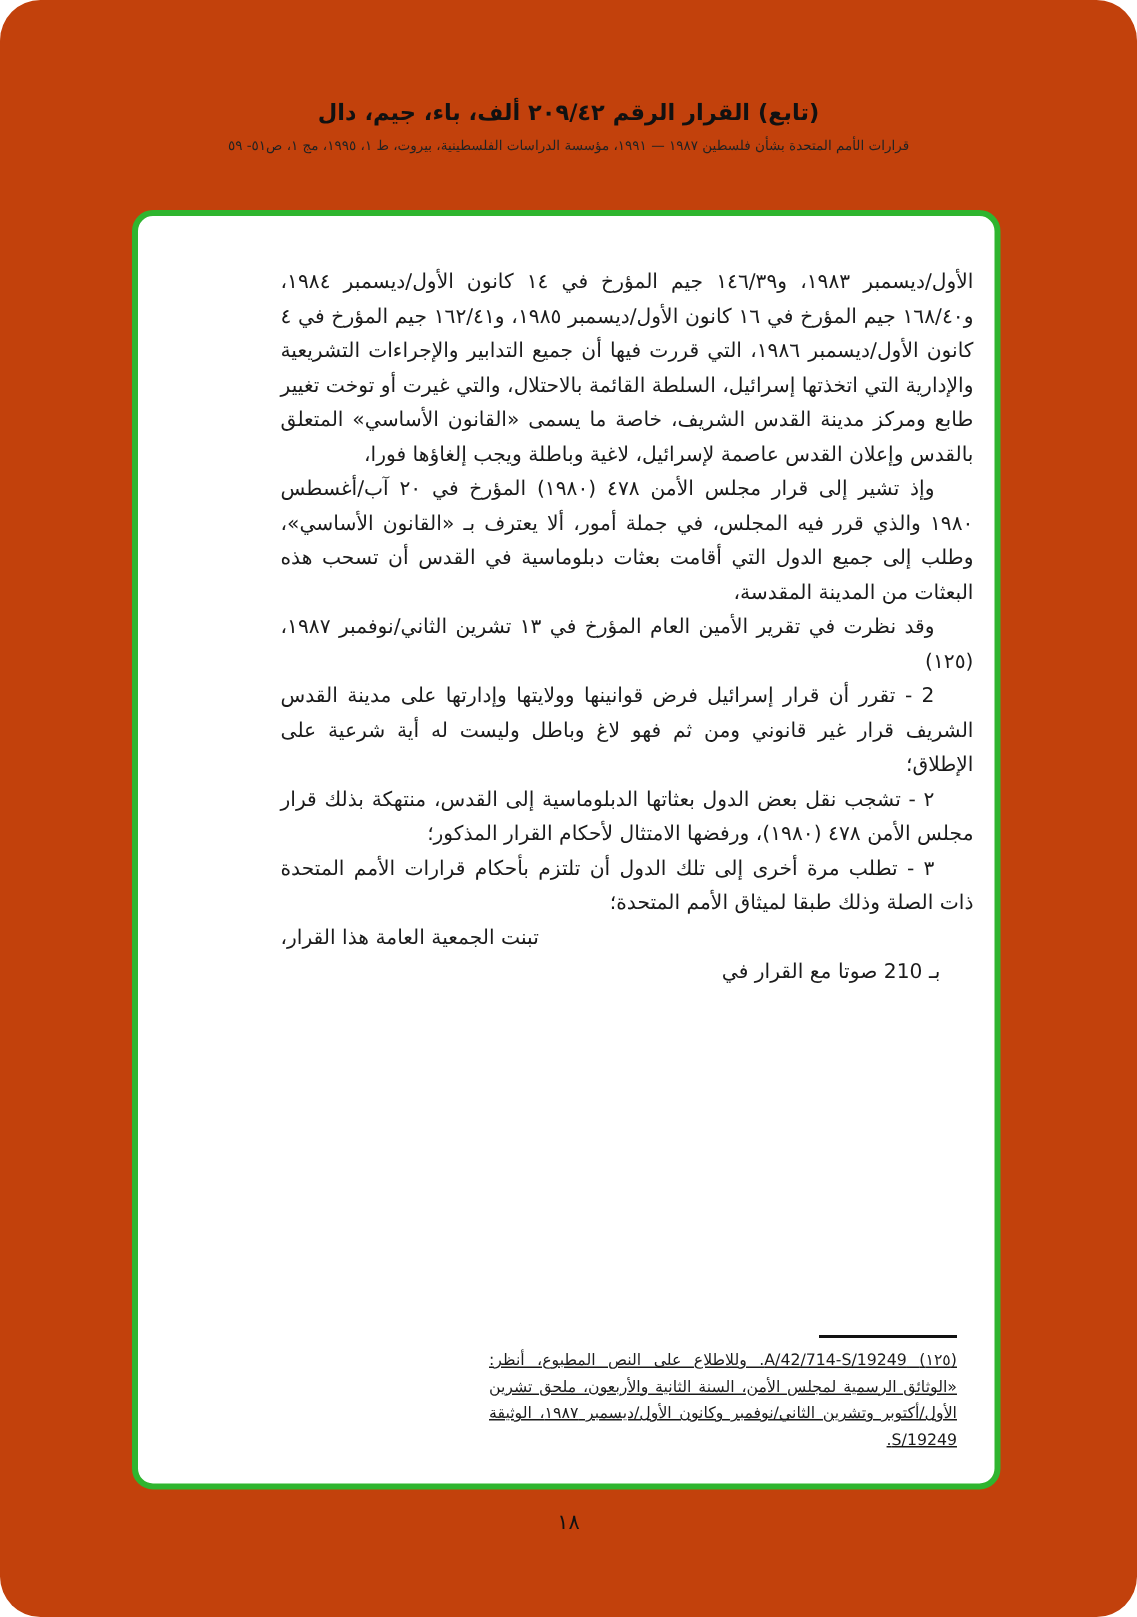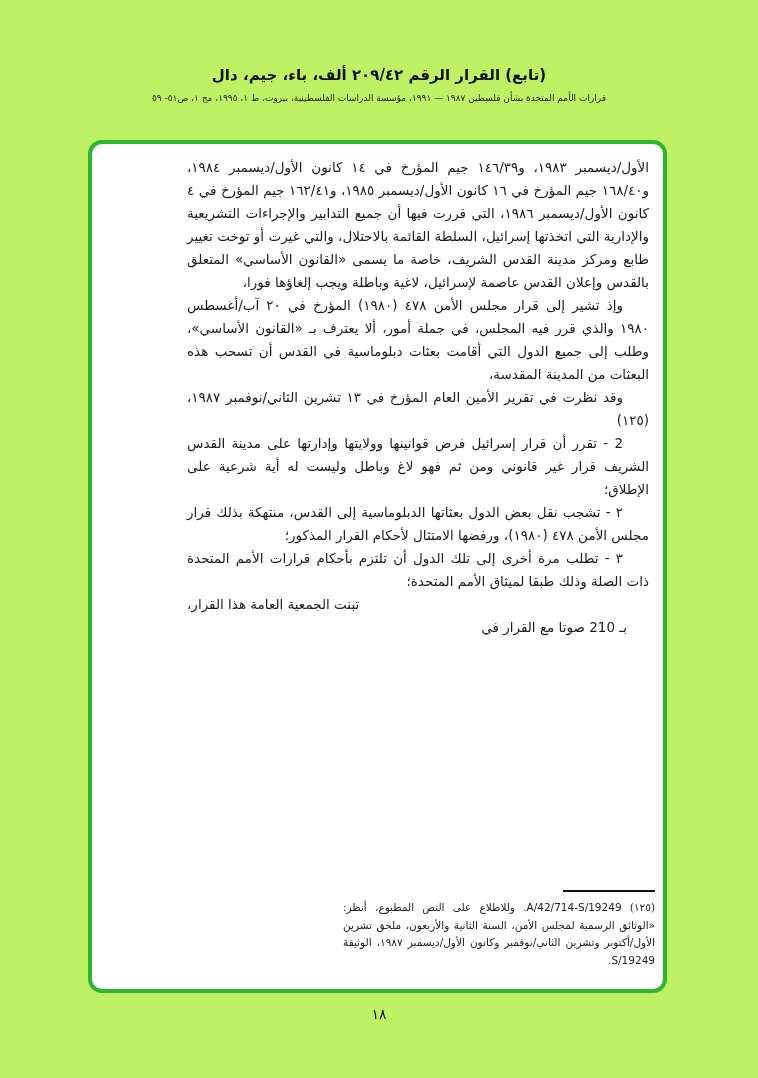--- a/index.html
+++ b/index.html
@@ -4,24 +4,25 @@
 <style>
   html, body {
     margin: 0;
     padding: 0;
     background: #ffffff;
   }
   .page {
     position: relative;
     width: 758px;
     height: 1078px;
-    background: #bef264;
+    background: #c2410c;
     overflow: hidden;
     font-family: "DejaVu Sans", sans-serif;
     color: #1a1a1a;
+    border-radius: 27px;
   }
   .header {
     position: absolute;
     top: 66px;
     left: 0;
     width: 100%;
     text-align: center;
     direction: rtl;
   }
   .doc-title {
@@ -40,40 +41,41 @@
     left: 88px;
     top: 140px;
     width: 571px;
     height: 845px;
     border: 4px solid #2fb52f;
     border-radius: 14px;
     background: #ffffff;
   }
   .content {
     position: absolute;
-    top: 12px;
+    top: 33px;
     right: 14px;
     width: 462px;
     direction: rtl;
     text-align: justify;
     font-size: 13.5px;
     line-height: 23px;
     color: #1b1b1b;
   }
   .para { margin: 0; }
   .para.indent { text-indent: 26px; }
   .para.closing-1 { text-indent: 12px; text-align: left; }
   .para.closing-2 { text-indent: 22px; text-align: right; }
   .para b { font-weight: normal; }
   .footnote-area {
     position: absolute;
-    right: 8px;
+    right: 25px;
     bottom: 20px;
     width: 312px;
     direction: rtl;
+    text-decoration: underline;
   }
   .footnote-rule {
     width: 92px;
     height: 2px;
     background: #111;
     margin-bottom: 7px;
   }
   .footnote {
     margin: 0;
     font-size: 10.5px;

